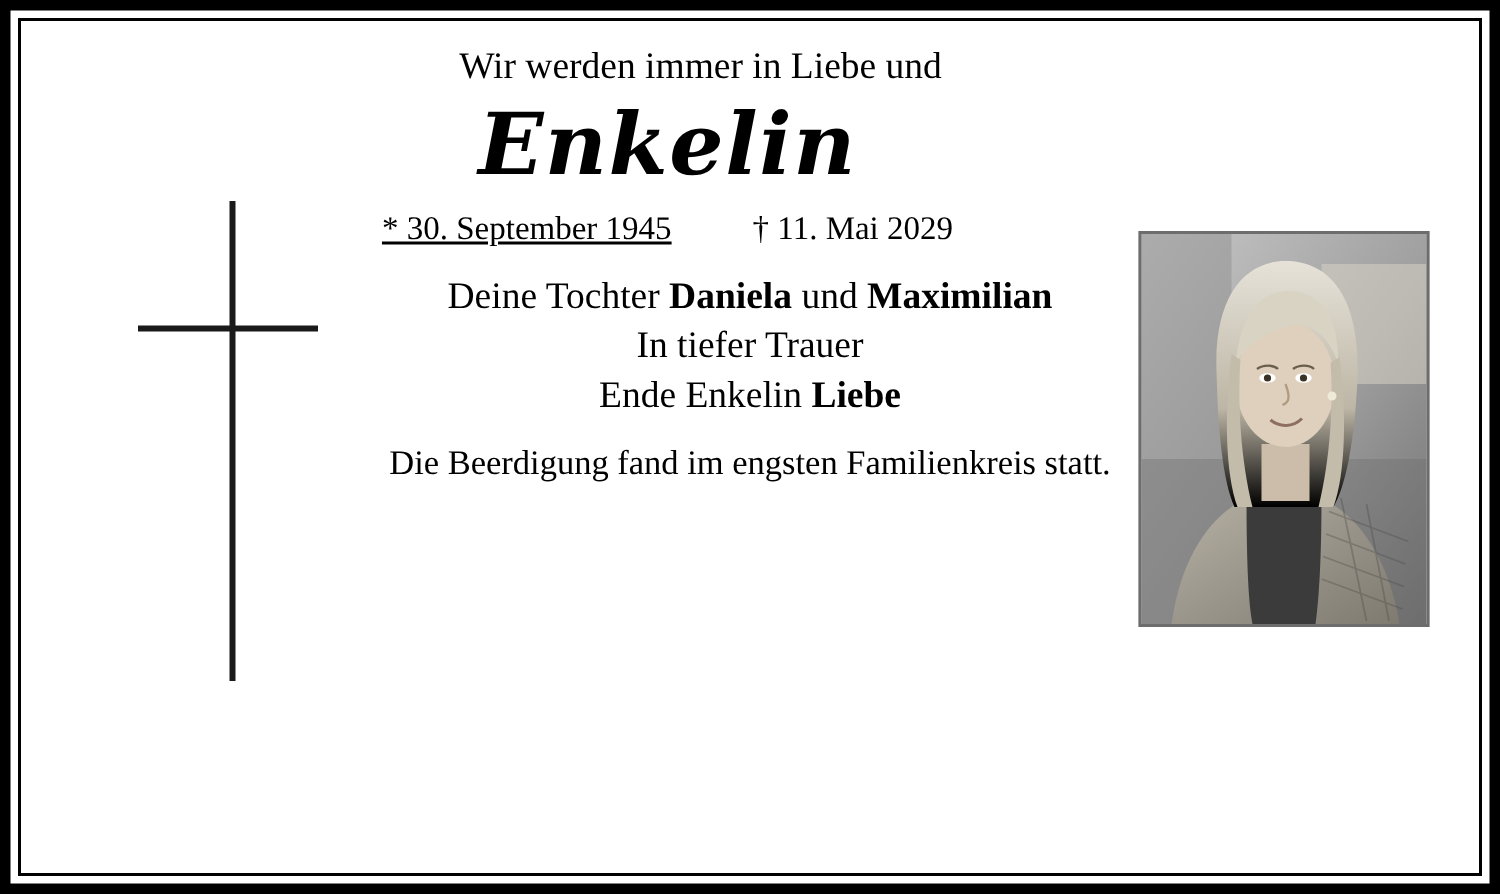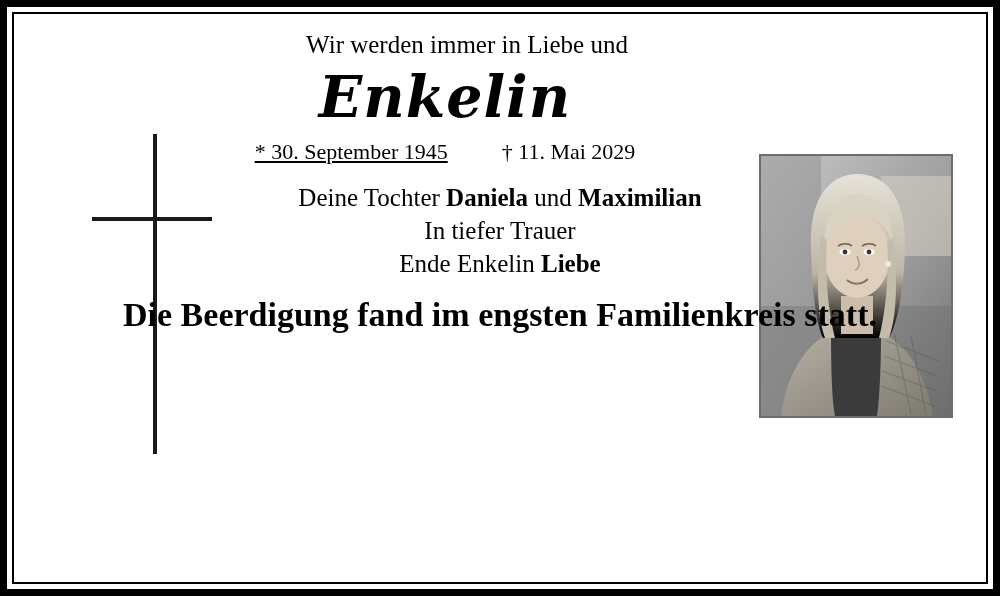--- a/index.html
+++ b/index.html
@@ -125,23 +125,22 @@
   .mourners {
     margin-top: 16px;
     font-size: 25px;
     line-height: 1.32;
   }
   .mourners div { white-space: nowrap; }
   .mourners b { font-weight: bold; }
 
   .closing {
     margin-top: 16px;
-    font-size: 34px;
+    font-size: 23px;
     white-space: nowrap;
-    font-weight: bold;
   }
 </style>
 </head>
 <body>
 
 <div class="obituary">
   <div class="inner-frame">
 
     <div class="cross">
       <div class="vert"></div>

